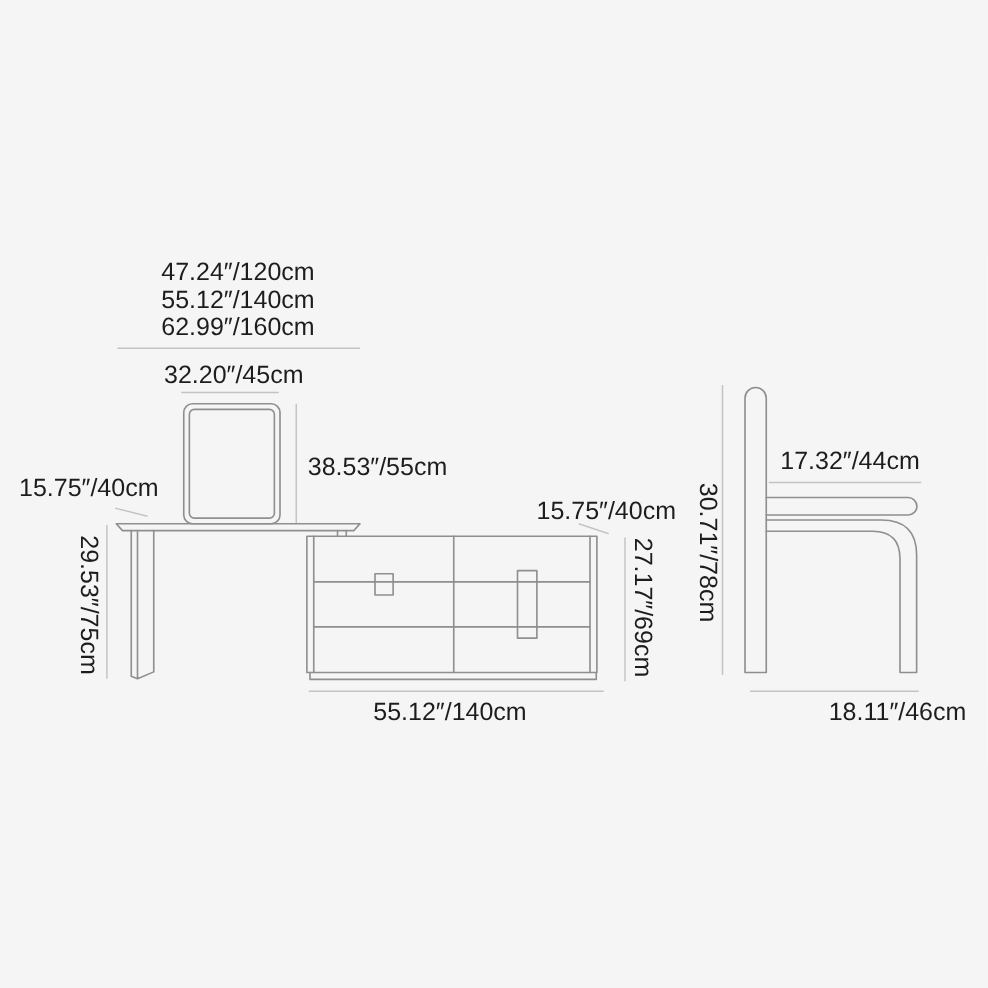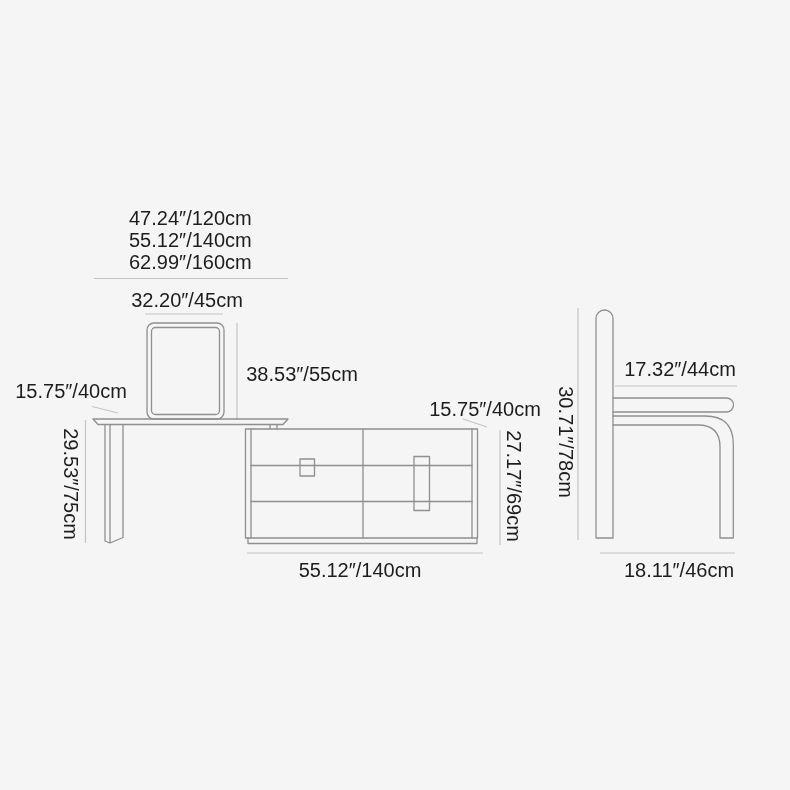--- a/index.html
+++ b/index.html
@@ -83,19 +83,19 @@
     <div>55.12″/140cm</div>
     <div>62.99″/160cm</div>
   </div>
 
   <div class="dim-label" style="left:187px;top:290px;">32.20″/45cm</div>
   <div class="dim-label" style="left:302px;top:364px;">38.53″/55cm</div>
   <div class="dim-label" style="left:71px;top:381px;">15.75″/40cm</div>
   <div class="dim-label" style="left:485px;top:399px;">15.75″/40cm</div>
   <div class="dim-label" style="left:360px;top:560px;">55.12″/140cm</div>
   <div class="dim-label" style="left:680px;top:359px;">17.32″/44cm</div>
-  <div class="dim-label" style="left:679px;top:560px;">18.11″/46cm</div>
+  <div class="dim-label" style="left:718px;top:560px;">18.11″/46cm</div>
 
   <div class="dim-label vertical" style="left:71px;top:484px;">29.53″/75cm</div>
   <div class="dim-label vertical" style="left:514px;top:486px;">27.17″/69cm</div>
   <div class="dim-label vertical" style="left:566px;top:442px;">30.71″/78cm</div>
 
 </div>
 
 </body></html>

